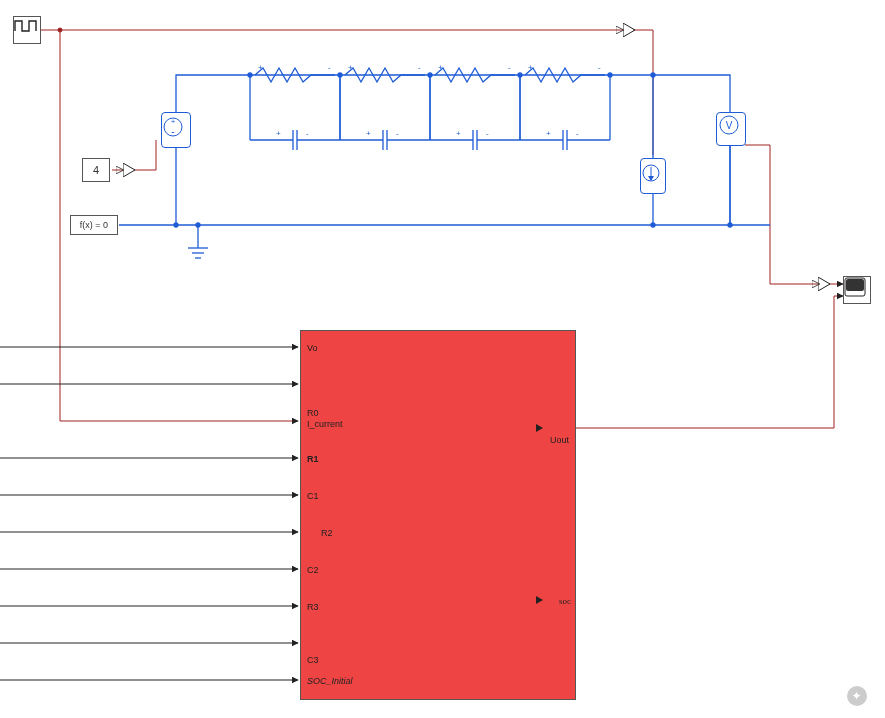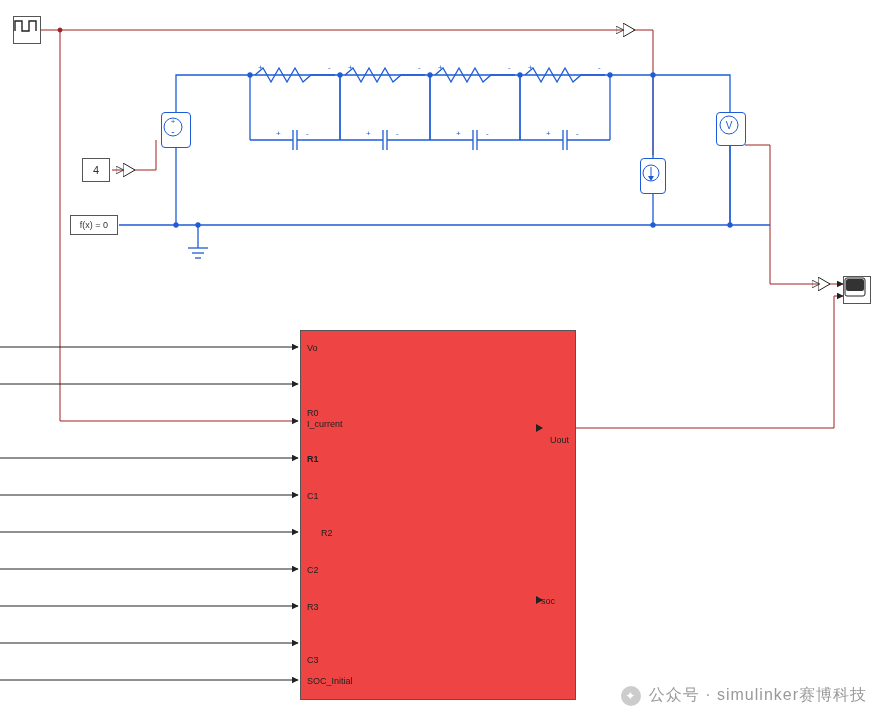--- a/index.html
+++ b/index.html
@@ -256,27 +256,24 @@
 
   <span class="port-label" style="left:6px; top:12px;">Vo</span>
   <span class="port-label" style="left:6px; top:49px;margin-top:28px;">R0</span>
   <span class="port-label" style="left:6px; top:88px;">I_current</span>
   <span class="port-label" style="left:6px; top:123px;font-weight:bold;">R1</span>
   <span class="port-label" style="left:6px; top:160px;">C1</span>
   <span class="port-label" style="left:6px; top:197px;margin-left:14px;">R2</span>
   <span class="port-label" style="left:6px; top:234px;">C2</span>
   <span class="port-label" style="left:6px; top:271px;text-align:center;">R3</span>
   <span class="port-label" style="left:6px; top:324px;">C3</span>
-  <span class="port-label" style="left:6px; top:345px;">SOC_Initial</span>
+  <span class="port-label" style="left:6px; top:345px;font-style:italic;">SOC_Initial</span>
 
   <span class="port-label" style="right:6px; top:93px;margin-top:11px;">Uout</span>
-  <span class="port-label" style="right:20px; top:265px;">soc</span>
+  <span class="port-label" style="right:4px; top:265px;font-family:Liberation Serif, serif;">soc</span>
 </div>
 
 <div class="arrowport right" style="left:536px; top:424px;"></div>
 <div class="arrowport right" style="left:536px; top:596px;"></div>
 
 <div class="watermark">
   <span class="wm-ico">✦</span>
-  <span>
-    <span>公众号 · </span><span>simulinker赛博科技</span>
-  </span>
 </div>
 
 </body></html>

